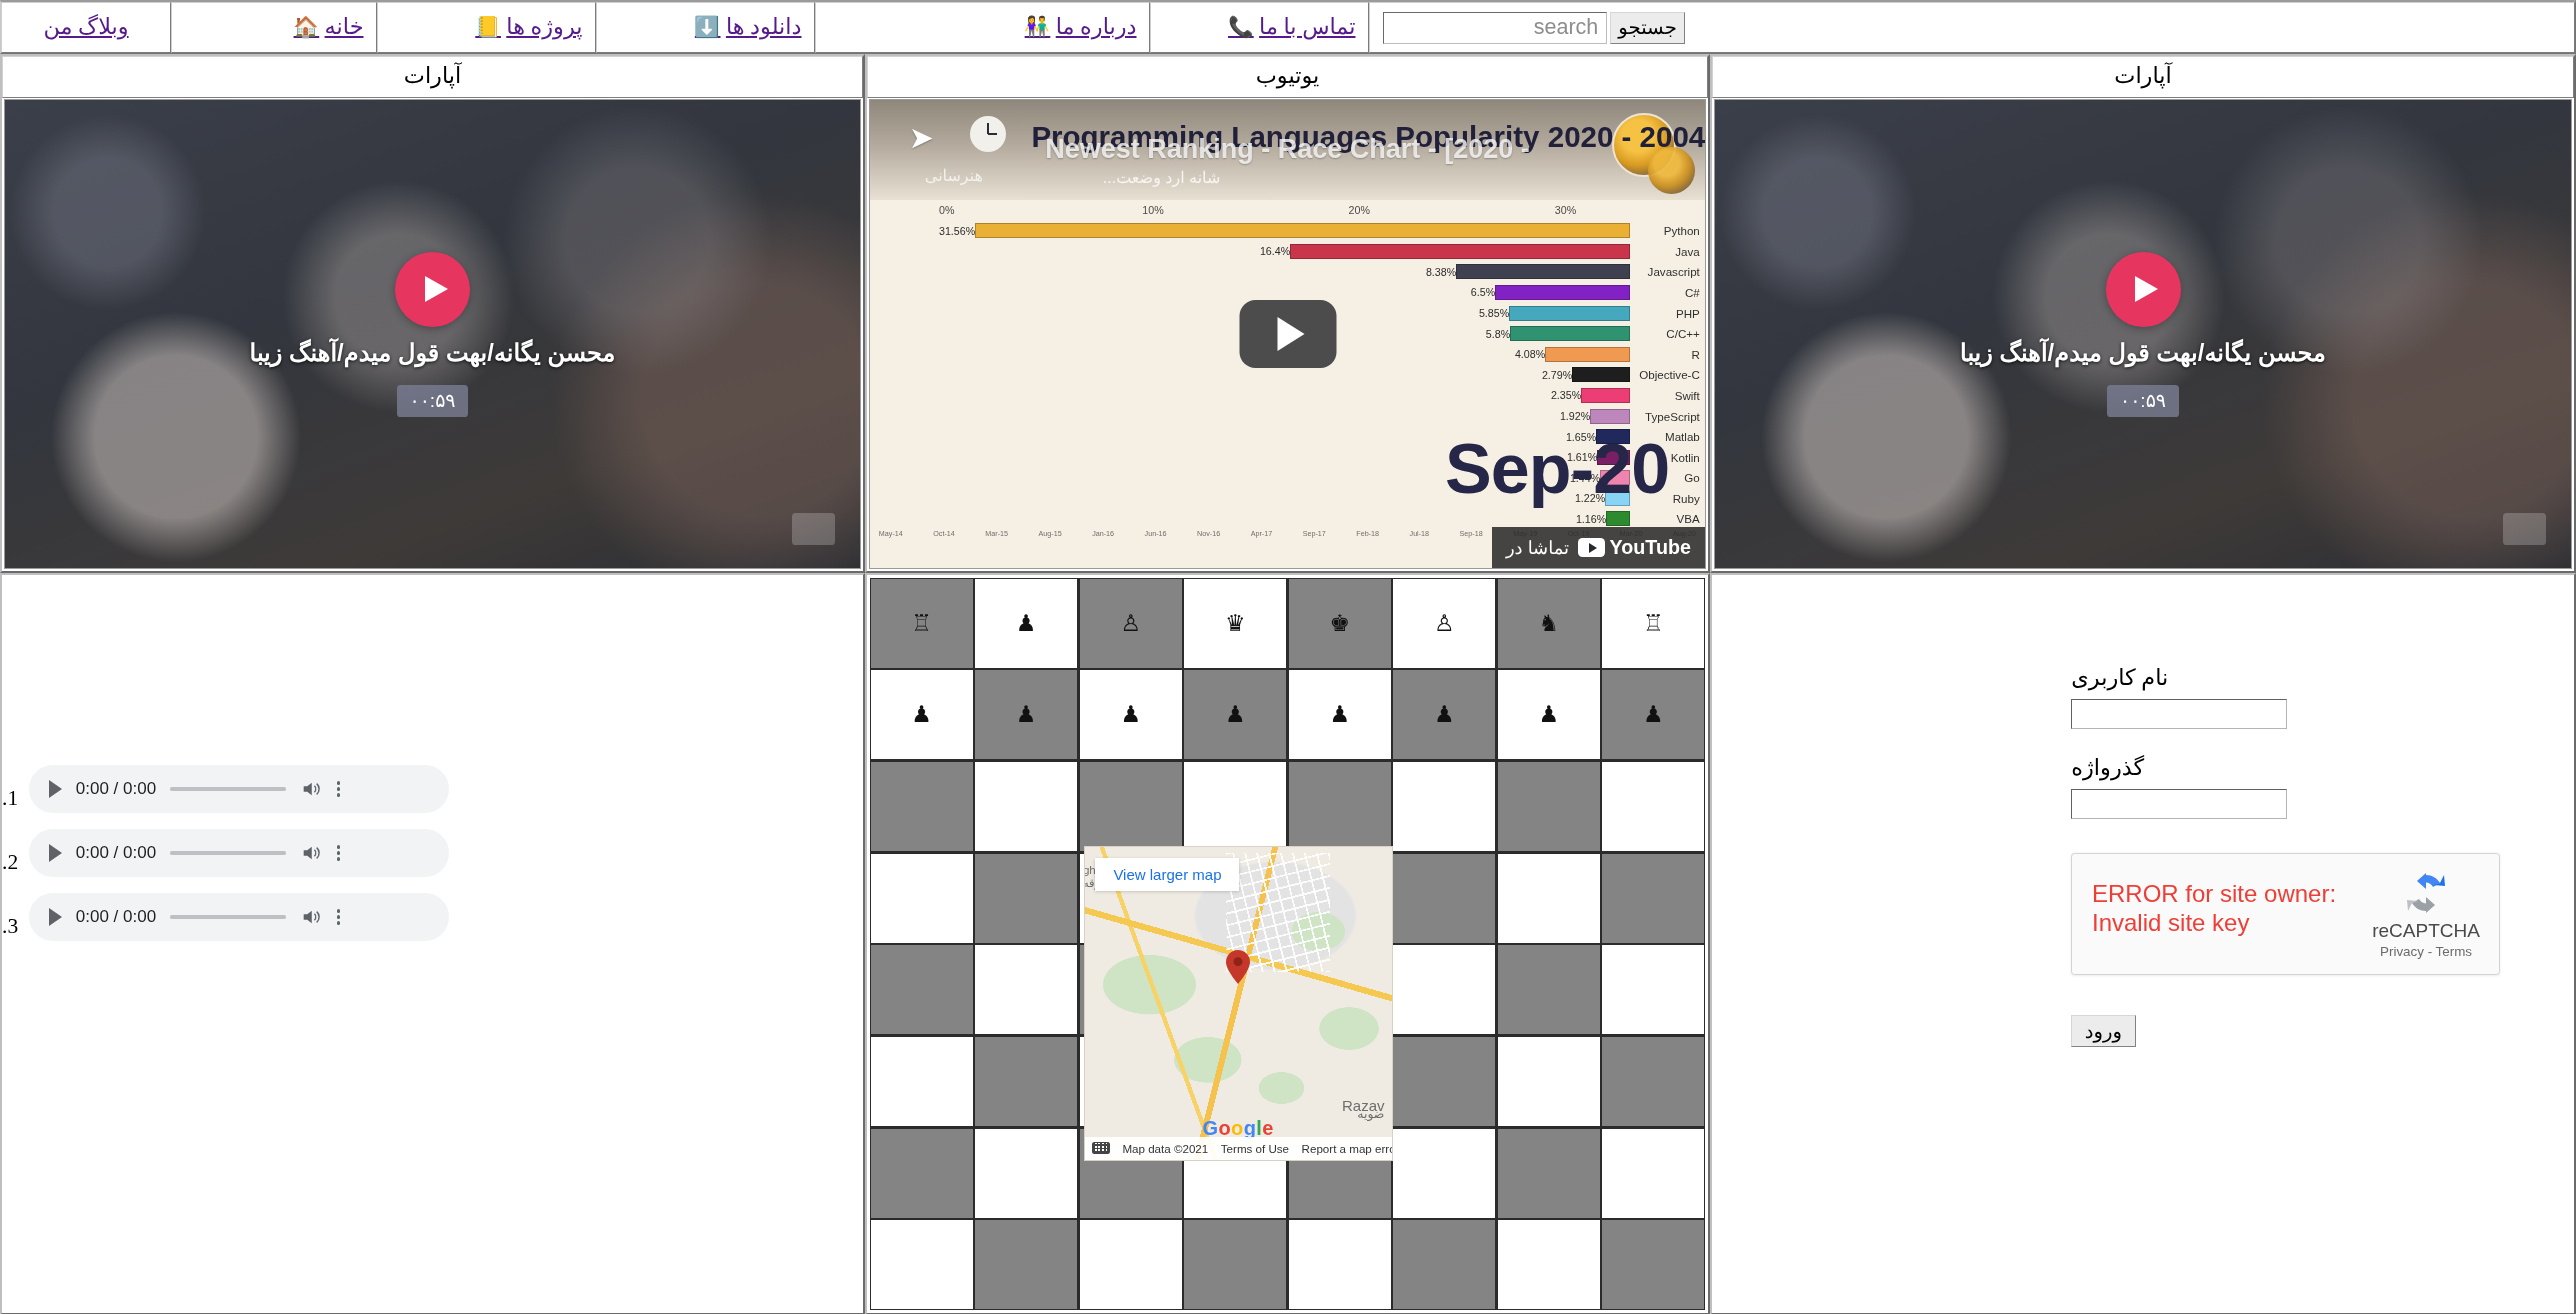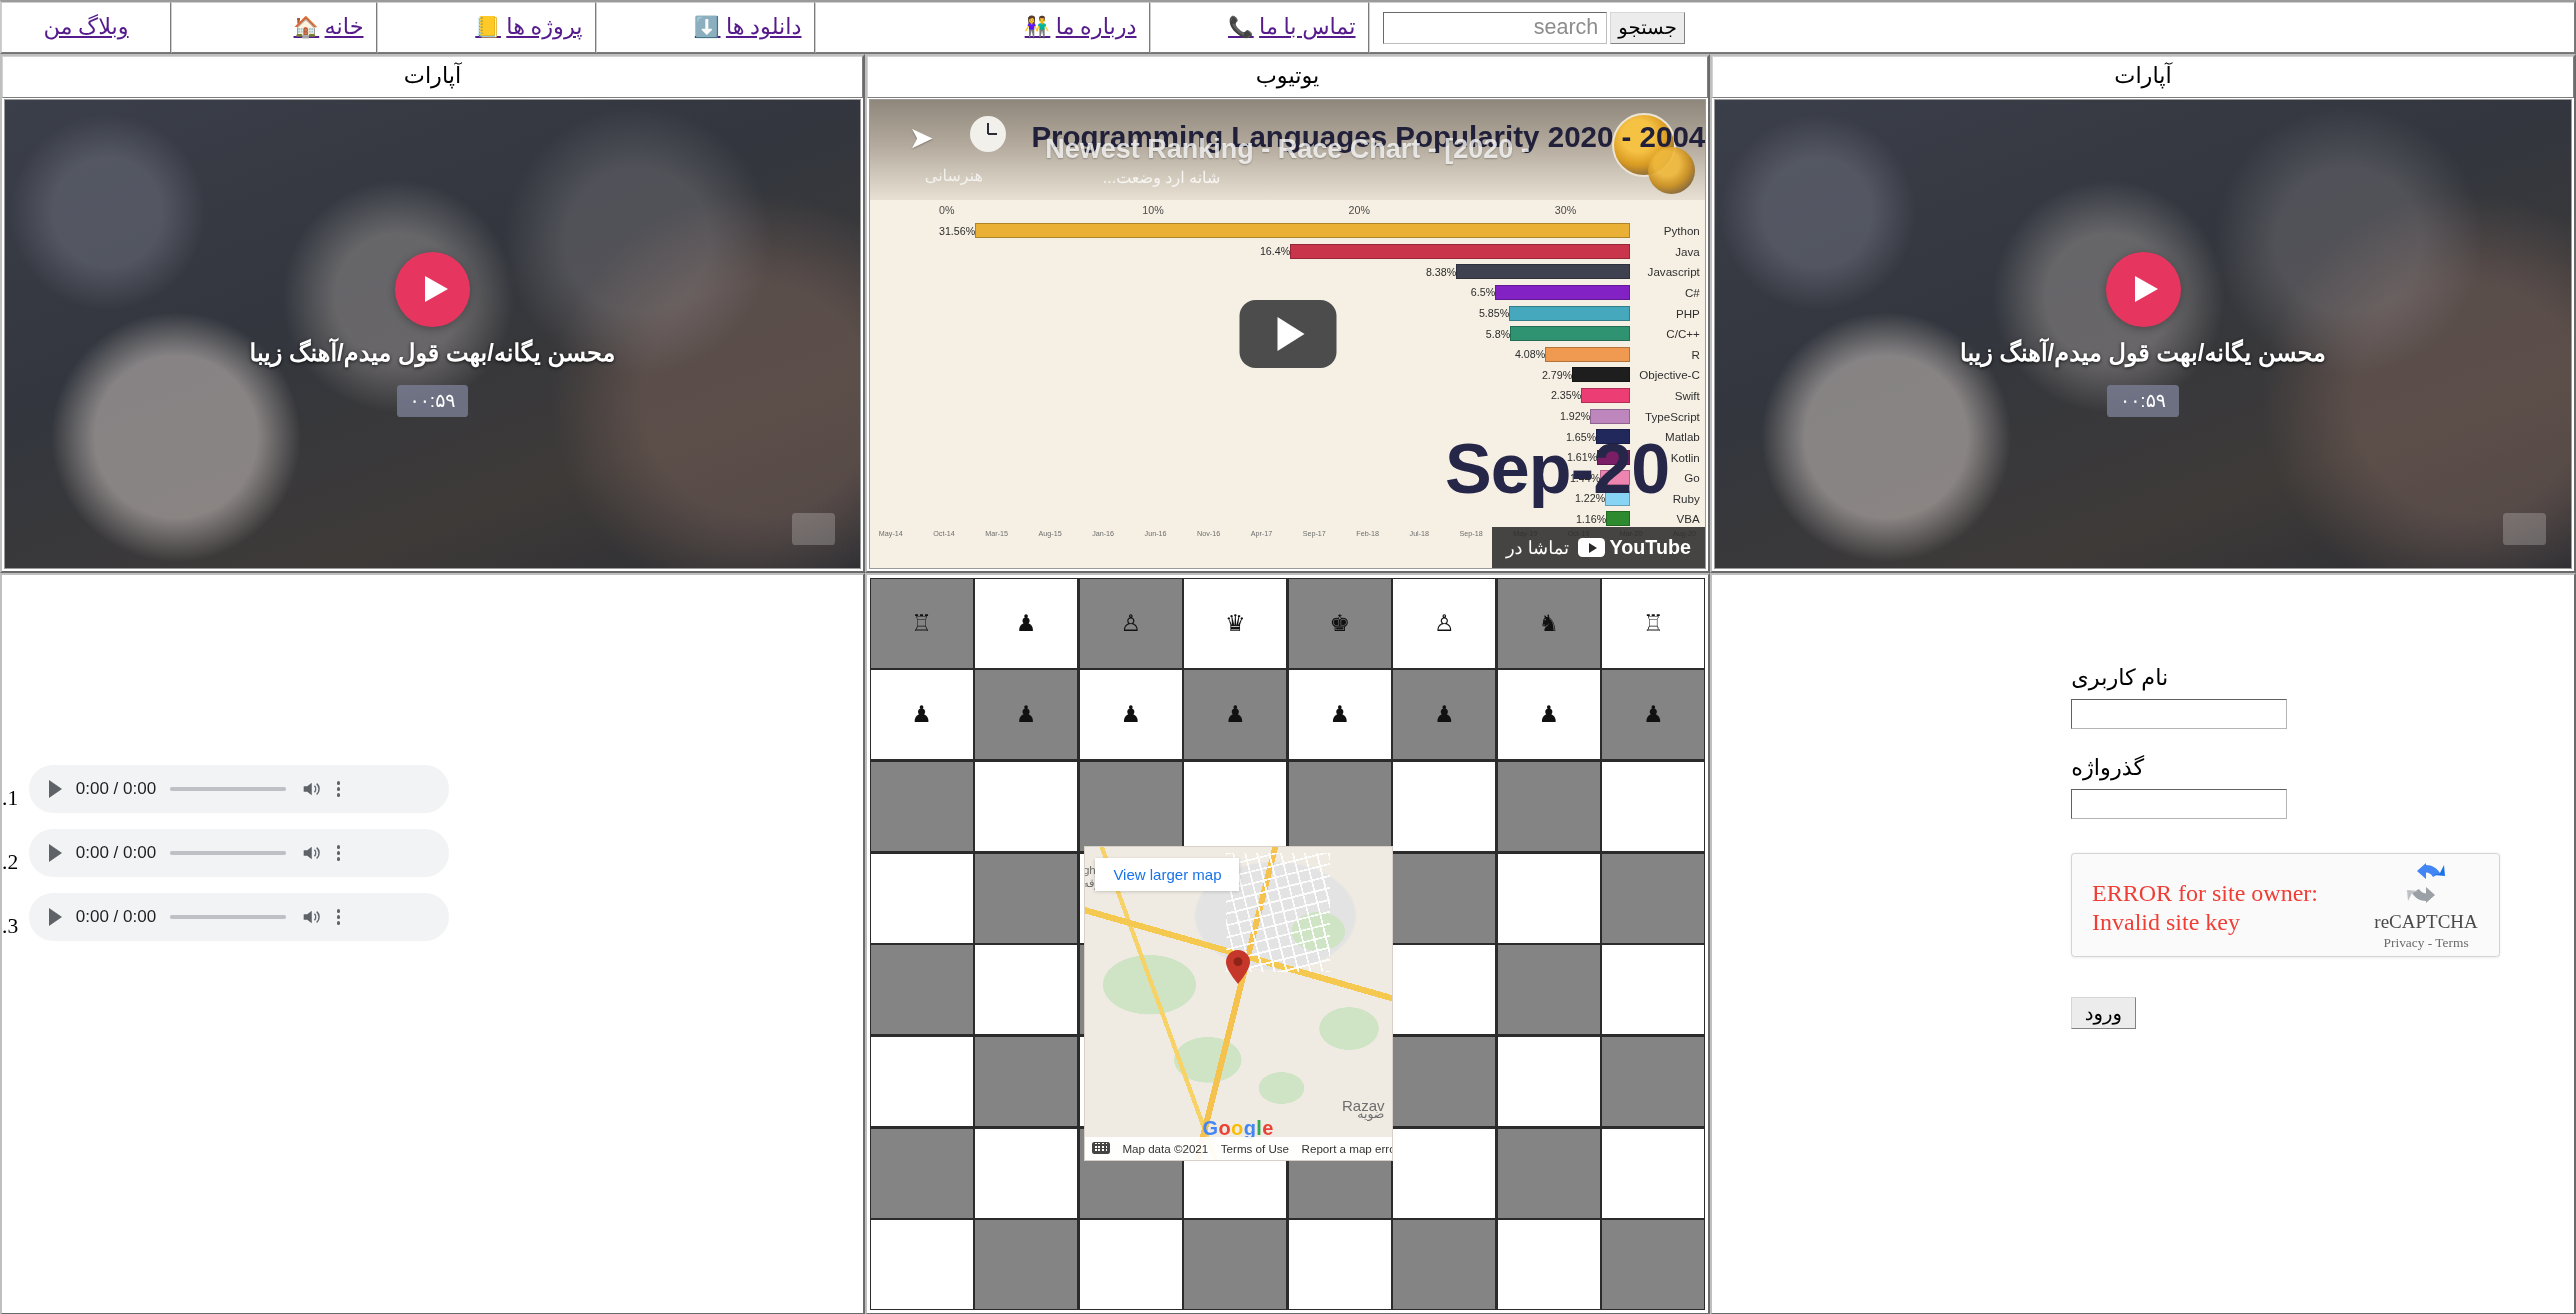--- a/index.html
+++ b/index.html
@@ -364,29 +364,29 @@
   .form-input {
     width: 216px;
     height: 30px;
     border: 1.8px inset #b5b5b5;
     background: #fff;
     font-size: 18px;
     padding: 0 5.4px;
     margin-bottom: 25px;
   }
   .recaptcha {
-    width: 429px; height: 104px;
+    width: 429px; height: 122px;
     border: 0.9px solid #d3d3d3;
     border-radius: 3.6px;
     background: #fafafa;
     box-shadow: 0 0.9px 2.7px rgba(0,0,0,.08);
     display: flex; align-items: stretch;
     margin-top: 9px;
     direction: ltr;
-    font-family: Liberation Serif, serif;
+    font-family: Liberation Sans, sans-serif;
   }
   .recaptcha-msg {
     flex: 1 1 auto;
     color: #ef3e36;
     font-size: 24px;
     line-height: 1.22;
     padding: 25px 0 0 19.7px;
   }
   .recaptcha-brand {
     flex: 0 0 134px;

